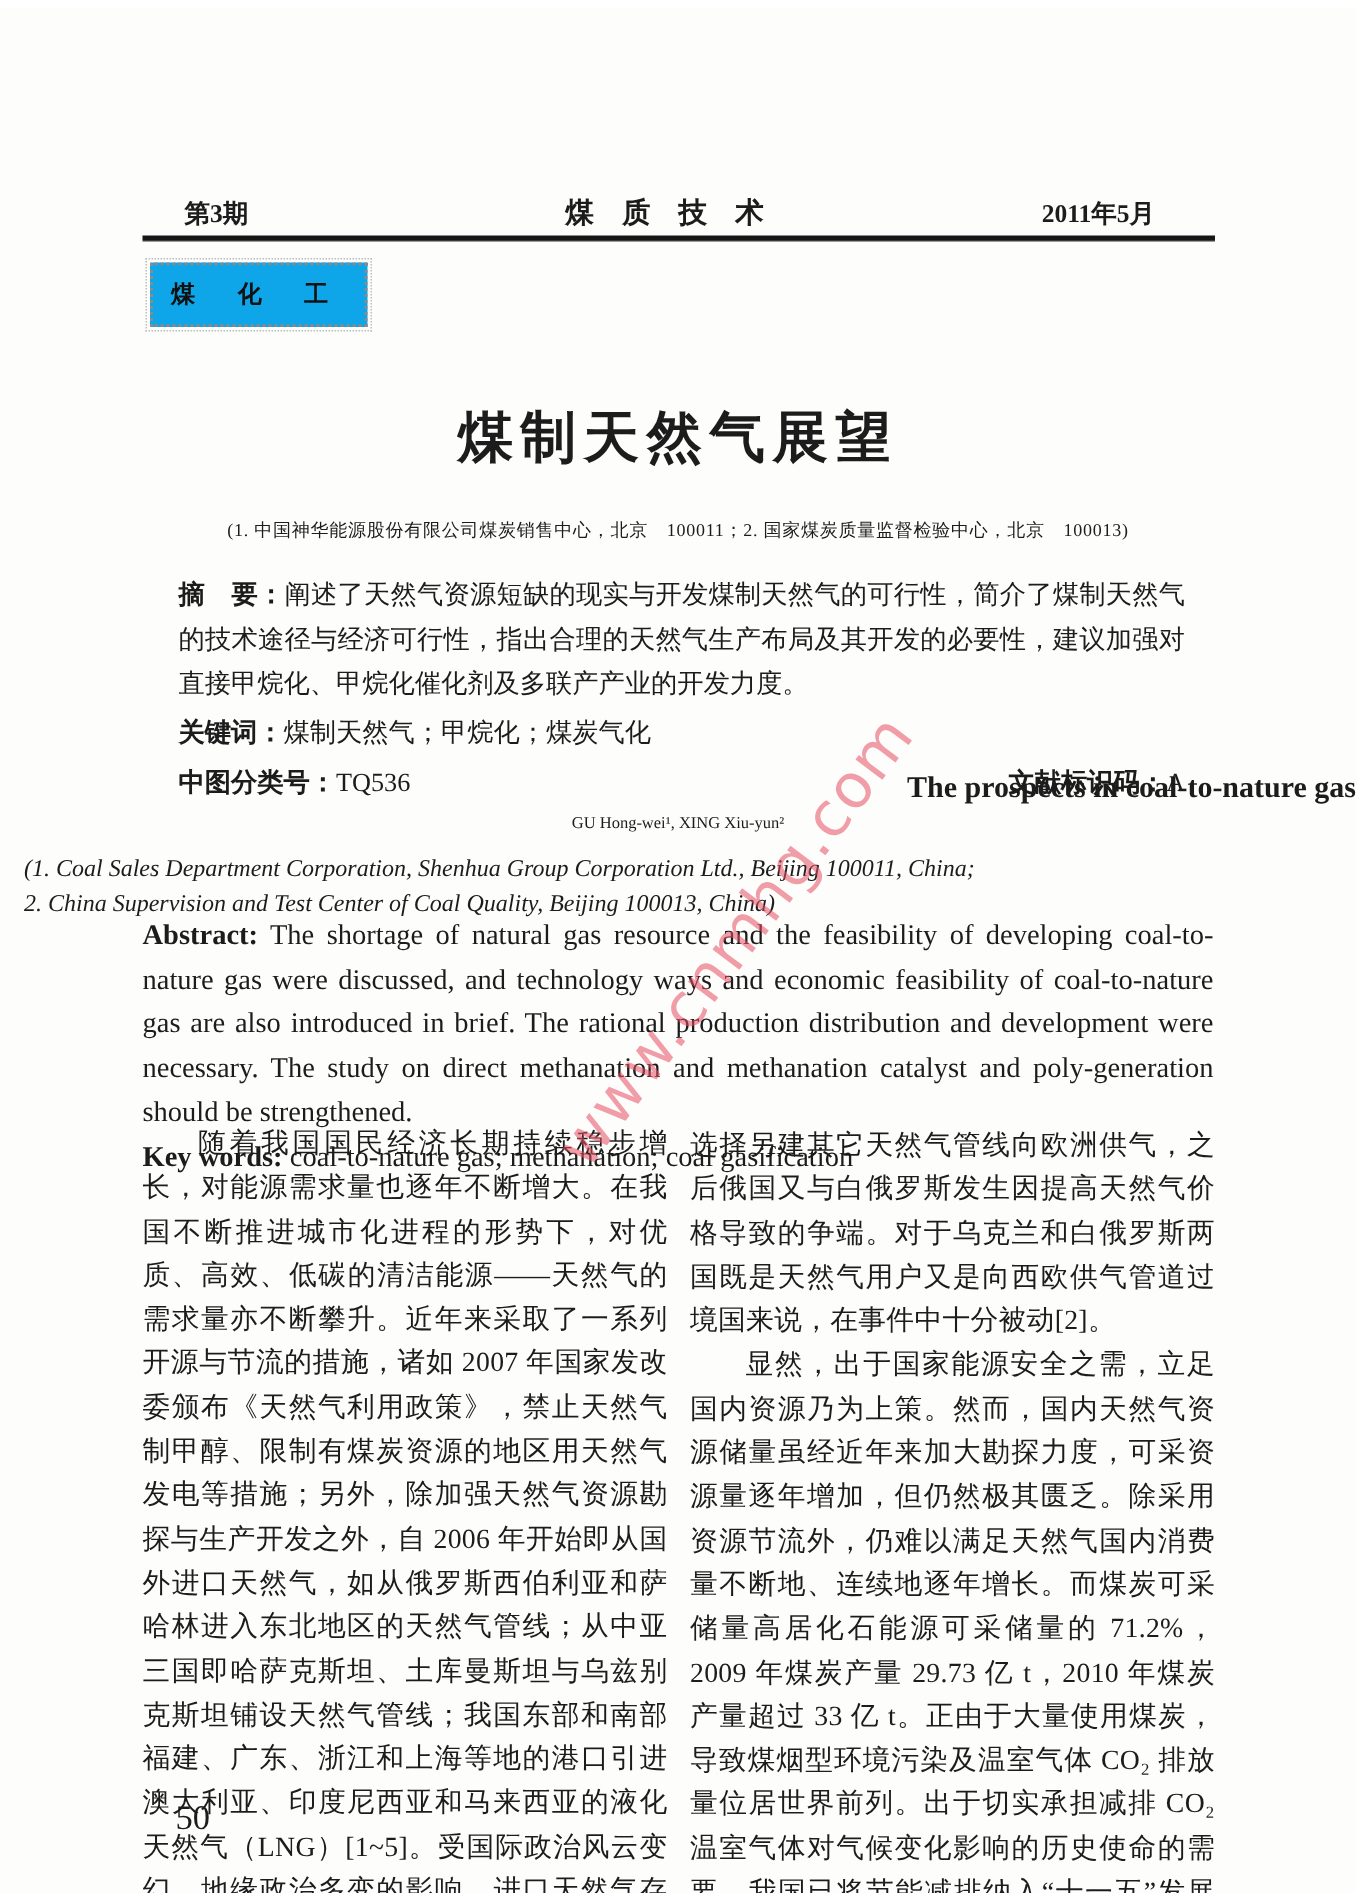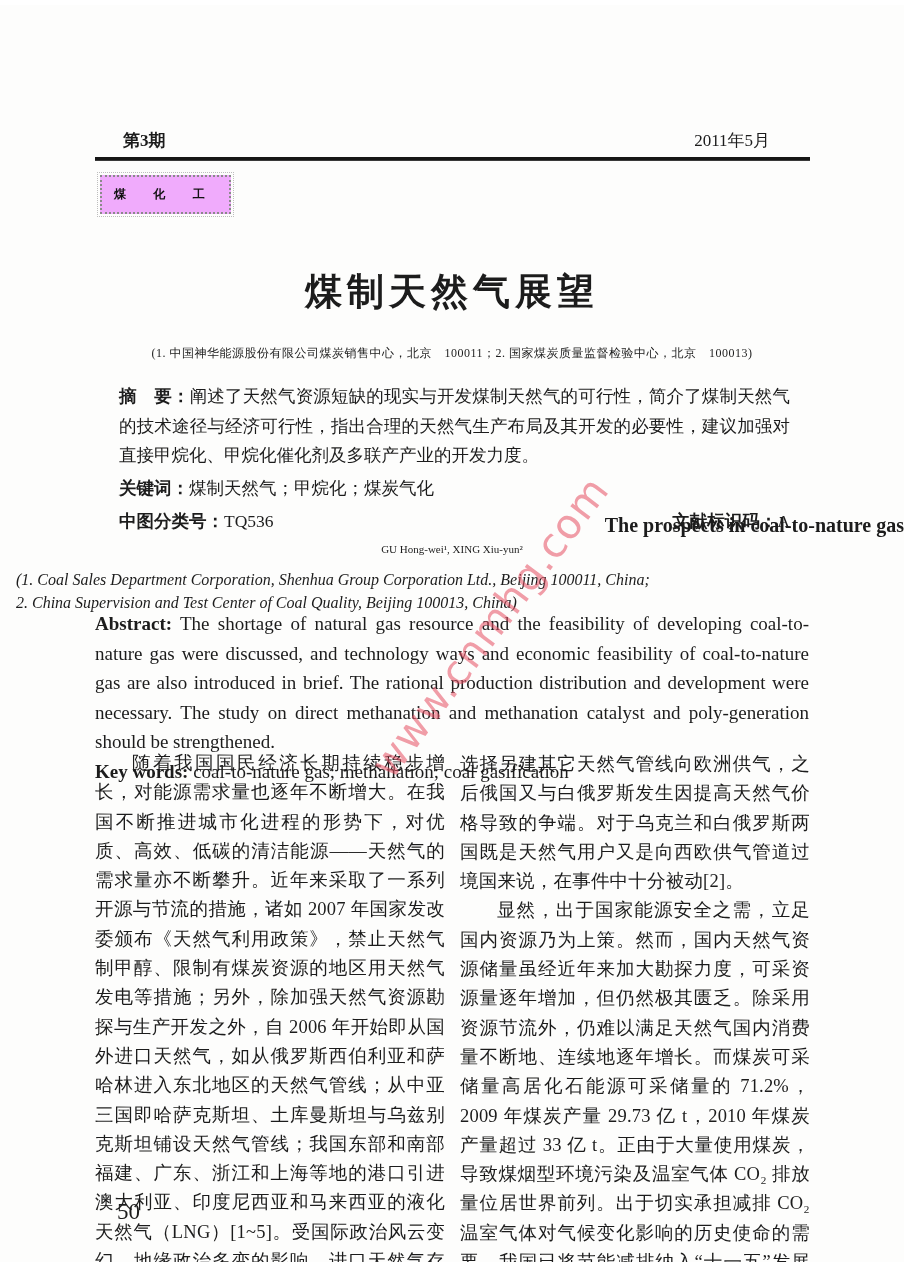--- a/index.html
+++ b/index.html
@@ -17,44 +17,44 @@
 
   
   .running-head {
     position: absolute;
     top: 124px; left: 95px; width: 715px;
     display: flex; align-items: baseline;
     font-size: 17px;
   }
   .rh-left  { flex: 1; text-align: left;  padding-left: 28px; font-weight: 600; }
   .rh-center{ flex: 1; text-align: center; font-weight: 700; font-size: 19px; letter-spacing: 7px; }
-  .rh-right { flex: 1; text-align: right; padding-right: 40px; font-weight: 400; }
+  .rh-right { flex: 1; text-align: right; padding-right: 40px; font-weight: 700; }
 
   .head-rule {
     position: absolute;
     top: 152px; left: 95px; width: 715px;
     height: 3px;
     border-top: 3px solid #161616;
     border-bottom: 1px solid #3a3a3a;
   }
 
   
   .section-label {
     position: absolute;
     top: 170px; left: 100px;
     padding: 9px 12px;
     border: 2px dotted #8a8a8a;
     outline: 1px dotted #bdbdbd;
     outline-offset: 2px;
     font-family: "Liberation Sans", sans-serif;
     font-weight: 700;
-    font-size: 12px;
+    font-size: 16px;
     letter-spacing: 12px;
     color: #111;
-    background: #f0abfc;
+    background: #0ea5e9;
   }
 
   
   .article-title {
     position: absolute;
     top: 237px; left: 0; width: 100%;
     text-align: center;
     font-family: "Liberation Sans", sans-serif;
     font-weight: 700;
     font-size: 37px;
@@ -177,20 +177,21 @@
     z-index: 5;
   }
 </style>
 </head>
 <body>
 
 <div class="page">
 
   <div class="running-head">
     <span class="rh-left">第3期</span>
+    <span class="rh-center">煤 质 技 术</span>
     <span class="rh-right">2011年5月</span>
   </div>
   <div class="head-rule"></div>
 
   <div class="section-label">煤 化 工</div>
 
   <h1 class="article-title">煤制天然气展望</h1>
   <div class="article-affiliation">(1. 中国神华能源股份有限公司煤炭销售中心，北京　100011；2. 国家煤炭质量监督检验中心，北京　100013)</div>
 
   <div class="cn-meta">

